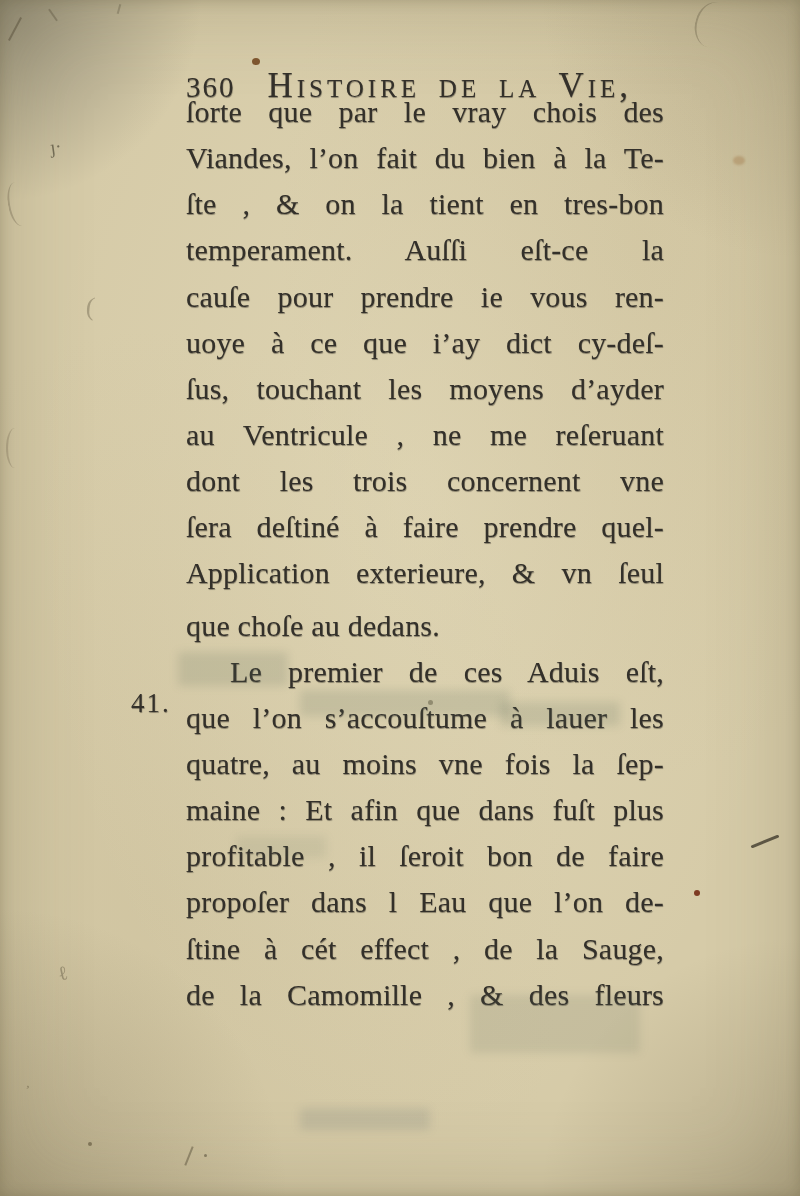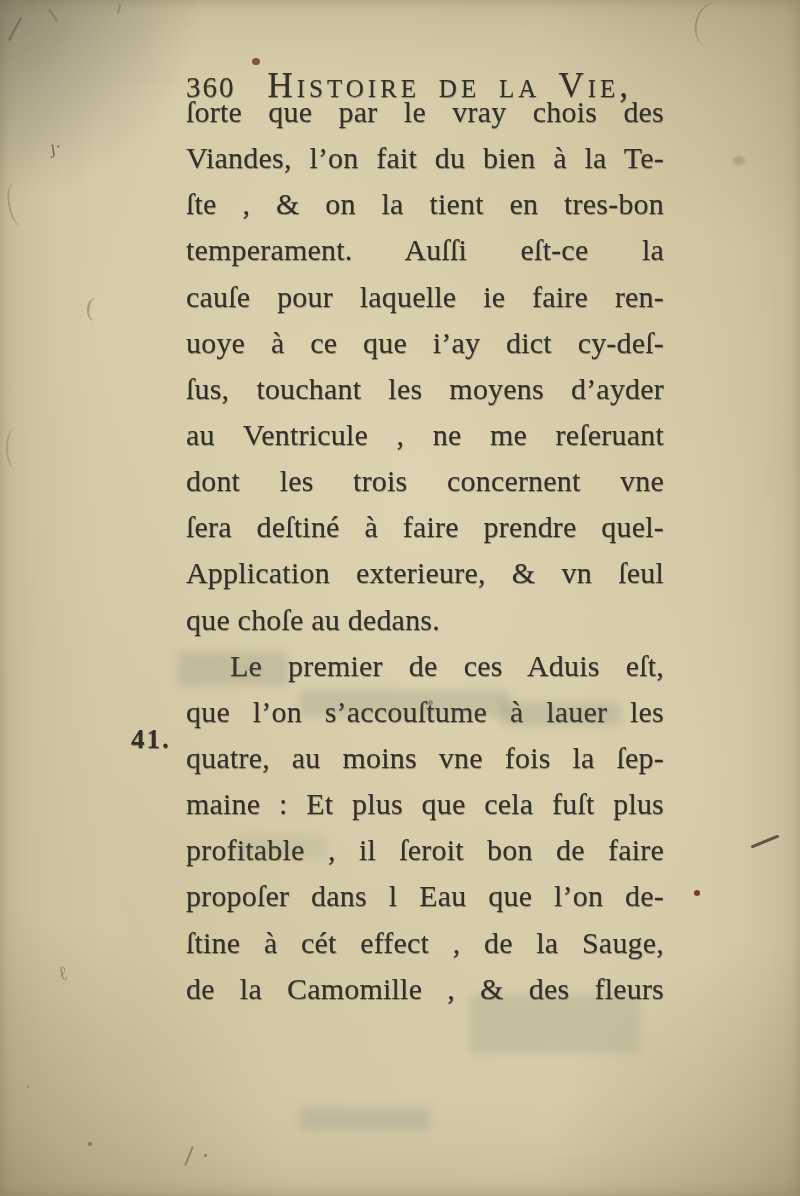--- a/index.html
+++ b/index.html
@@ -39,26 +39,26 @@
   .textblock{
     position:absolute;top:89px;left:186px;width:478px;
     font-size:30px;
   }
   .line{
     height:46.15px;line-height:46.4px;
     text-align:justify;text-align-last:justify;
     white-space:nowrap;
     letter-spacing:0.2px;
   }
-  .line.short{ text-align:right;text-align-last:left; }
+  .line.short{ text-align:right;text-align-last:left;margin-top:6px; }
   .line.indent{ text-indent:44px; }
 
   .margin-note{
-    position:absolute;top:724px;left:131px;
-    font-size:27px;letter-spacing:2px;font-weight:bold;
+    position:absolute;top:688px;left:131px;
+    font-size:27px;letter-spacing:2px;
   }
 
   
   .mark{ position:absolute; pointer-events:none; }
   .stroke{ background:rgba(80,72,52,0.45); }
   .m1{ left:14px;top:16px;width:2px;height:26px;transform:rotate(28deg); }
   .m2{ left:52px;top:8px;width:2px;height:14px;transform:rotate(-35deg);background:rgba(80,72,52,0.35); }
   .m3{ left:118px;top:4px;width:2px;height:10px;transform:rotate(15deg);background:rgba(80,72,52,0.30); }
   .m4{ left:695px;top:2px;width:34px;height:46px;border-left:2px solid rgba(95,85,62,0.35);border-radius:50% 0 0 50%;transform:rotate(14deg); }
   .m5{ left:50px;top:136px;font-size:19px;color:rgba(70,64,48,0.65);transform:rotate(-8deg); }
@@ -101,32 +101,32 @@
     <span class="running-title">Histoire de la Vie,</span>
   </div>
 
   <div class="margin-note ink">41.</div>
 
   <div class="textblock ink">
     <div class="line">ſorte que par le vray chois des</div>
     <div class="line">Viandes, l’on fait du bien à la Te-</div>
     <div class="line">ſte , &amp; on la tient en tres-bon</div>
     <div class="line">temperament.  Auſſi eſt-ce la</div>
-    <div class="line">cauſe pour laquelle ie faire ren-</div>
+    <div class="line">cauſe pour prendre ie vous ren-</div>
     <div class="line">uoye à ce que i’ay dict cy-deſ-</div>
     <div class="line">ſus, touchant les moyens d’ayder</div>
     <div class="line">au Ventricule , ne me reſeruant</div>
     <div class="line">dont les trois concernent vne</div>
     <div class="line">ſera deſtiné à faire prendre quel-</div>
     <div class="line">Application exterieure, &amp; vn ſeul</div>
     <div class="line short">que choſe au dedans.</div>
     <div class="line indent">Le premier de ces Aduis eſt,</div>
     <div class="line">que l’on s’accouſtume à lauer les</div>
     <div class="line">quatre, au moins vne fois la ſep-</div>
-    <div class="line">maine : Et plus que cela fuſt plus</div>
+    <div class="line">maine : Et afin que dans fuſt plus</div>
     <div class="line">profitable , il ſeroit bon de faire</div>
     <div class="line">propoſer dans l Eau que l’on de-</div>
     <div class="line">ſtine à cét effect , de la Sauge,</div>
     <div class="line">de la Camomille , &amp; des fleurs</div>
   </div>
 
   <span class="mark stroke m1"></span>
   <span class="mark m2 stroke"></span>
   <span class="mark m3 stroke"></span>
   <span class="mark m4"></span>

